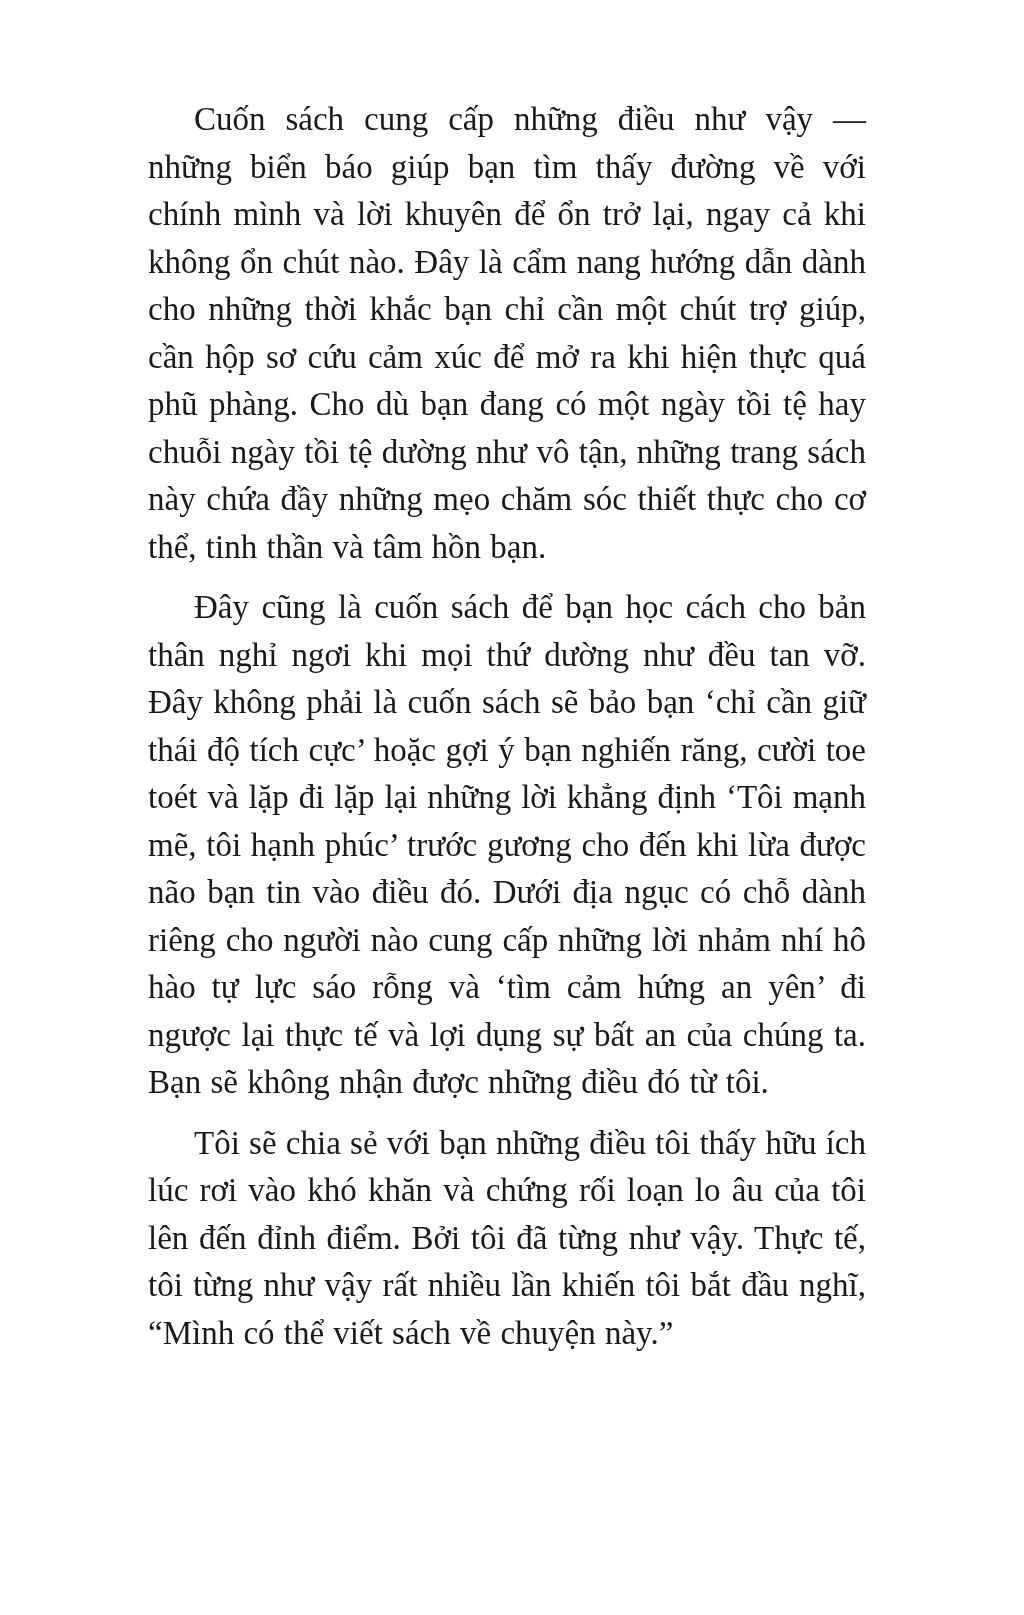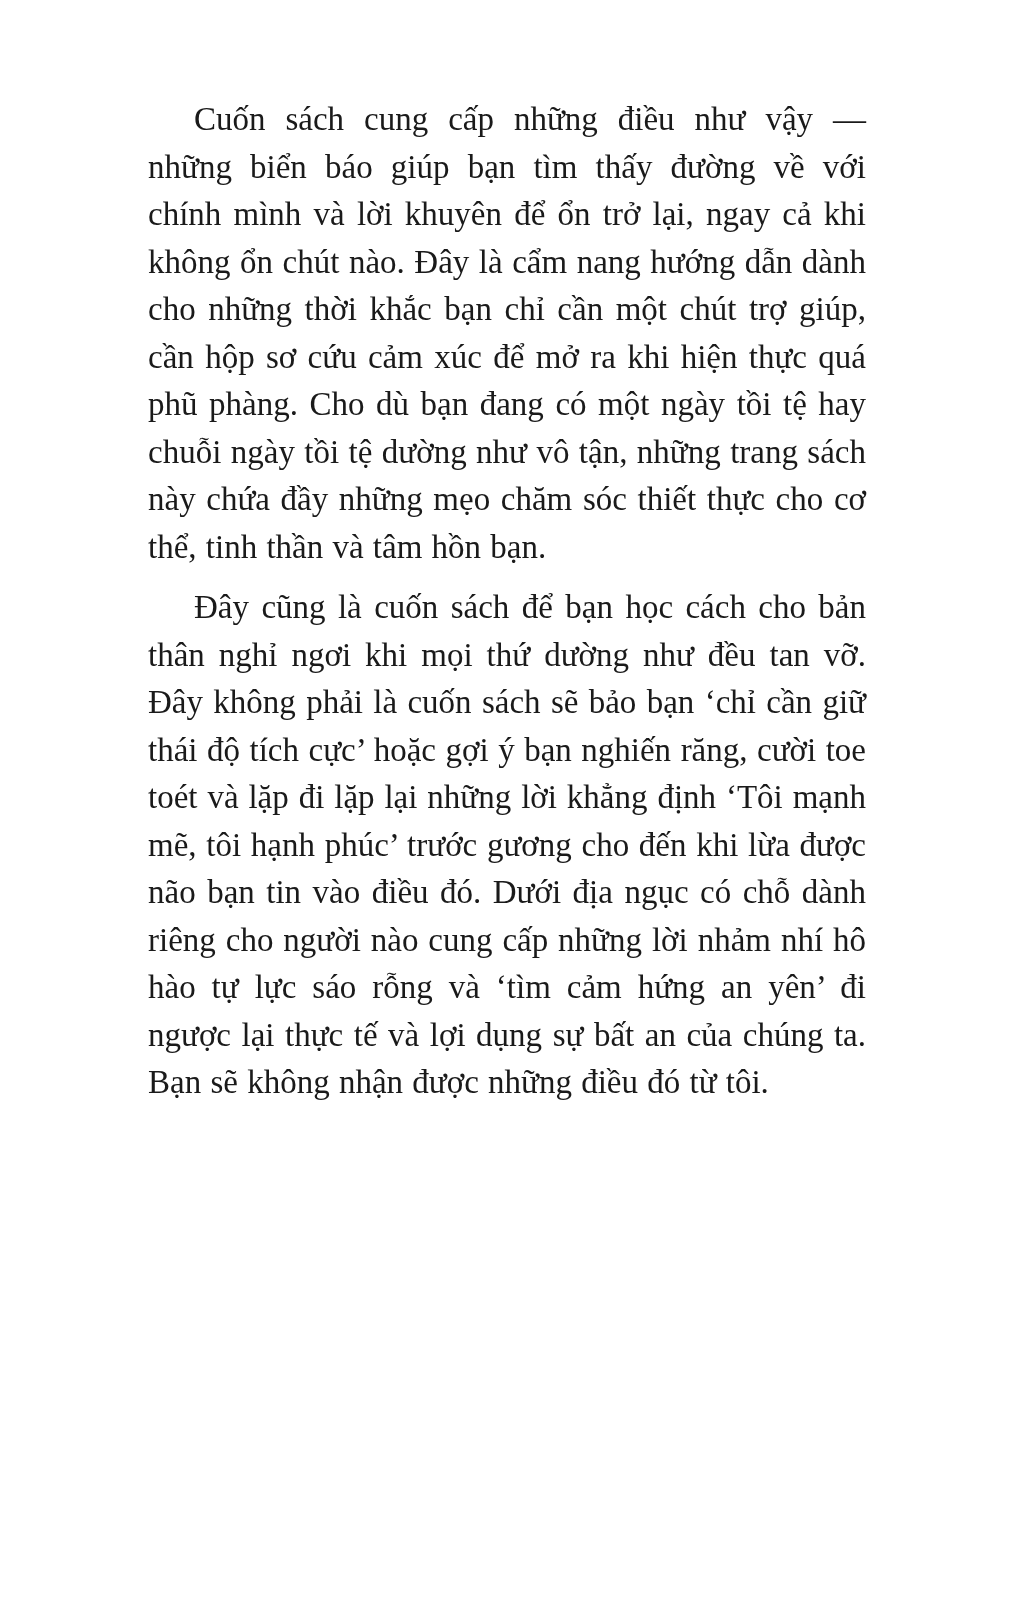--- a/index.html
+++ b/index.html
@@ -43,15 +43,16 @@
     color: #4d4d4d;
   }
 </style>
 </head>
 <body>
 
 <div class="book-page">
   <div class="text-block">
     <p class="para">Cuốn sách cung cấp những điều như vậy — những biển báo giúp bạn tìm thấy đường về với chính mình và lời khuyên để ổn trở lại, ngay cả khi không ổn chút nào. Đây là cẩm nang hướng dẫn dành cho những thời khắc bạn chỉ cần một chút trợ giúp, cần hộp sơ cứu cảm xúc để mở ra khi hiện thực quá phũ phàng. Cho dù bạn đang có một ngày tồi tệ hay chuỗi ngày tồi tệ dường như vô tận, những trang sách này chứa đầy những mẹo chăm sóc thiết thực cho cơ thể, tinh thần và tâm hồn bạn.</p>
     <p class="para">Đây cũng là cuốn sách để bạn học cách cho bản thân nghỉ ngơi khi mọi thứ dường như đều tan vỡ. Đây không phải là cuốn sách sẽ bảo bạn ‘chỉ cần giữ thái độ tích cực’ hoặc gợi ý bạn nghiến răng, cười toe toét và lặp đi lặp lại những lời khẳng định ‘Tôi mạnh mẽ, tôi hạnh phúc’ trước gương cho đến khi lừa được não bạn tin vào điều đó. Dưới địa ngục có chỗ dành riêng cho người nào cung cấp những lời nhảm nhí hô hào tự lực sáo rỗng và ‘tìm cảm hứng an yên’ đi ngược lại thực tế và lợi dụng sự bất an của chúng ta. Bạn sẽ không nhận được những điều đó từ tôi.</p>
+    <p class="para">Tôi sẽ chia sẻ với bạn những điều tôi thấy hữu ích lúc rơi vào khó khăn và chứng rối loạn lo âu của tôi lên đến đỉnh điểm. Bởi tôi đã từng như vậy. Thực tế, tôi từng như vậy rất nhiều lần khiến tôi bắt đầu nghĩ, “Mình có thể viết sách về chuyện này.”</p>
   </div>
   <div class="page-number">3</div>
 </div>
 
 </body></html>

